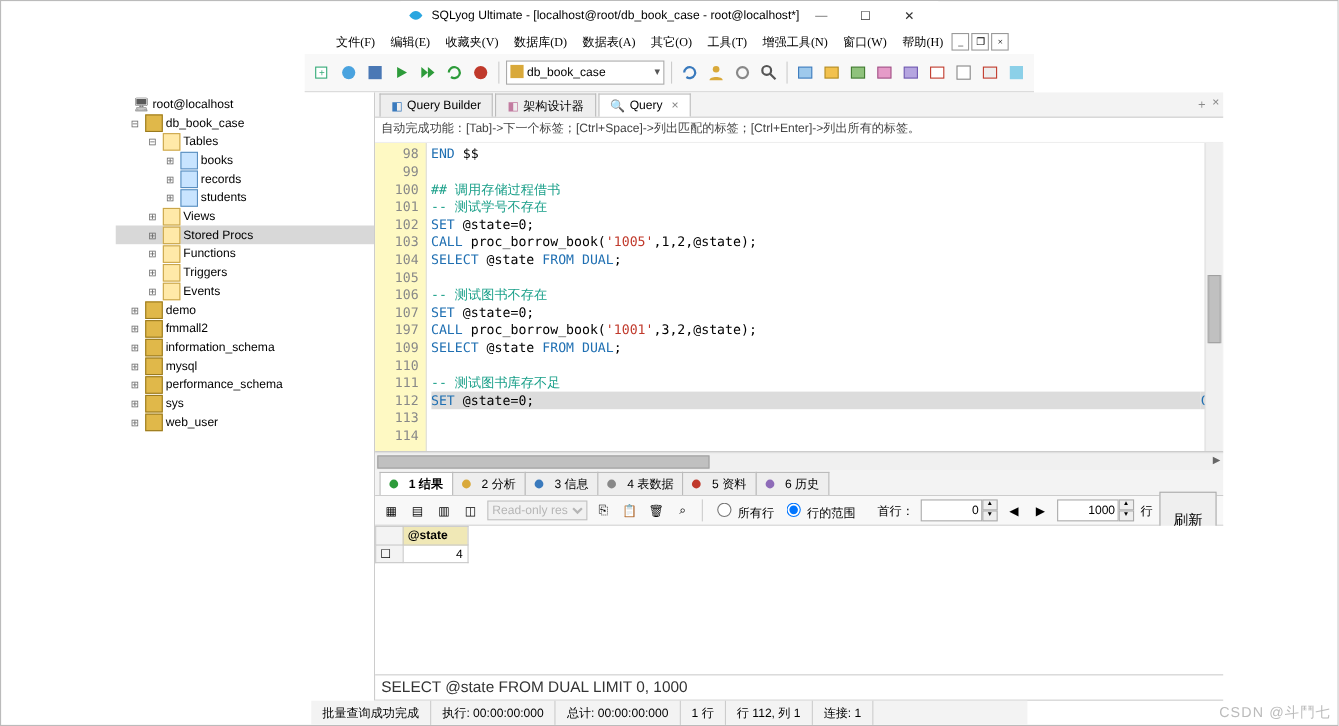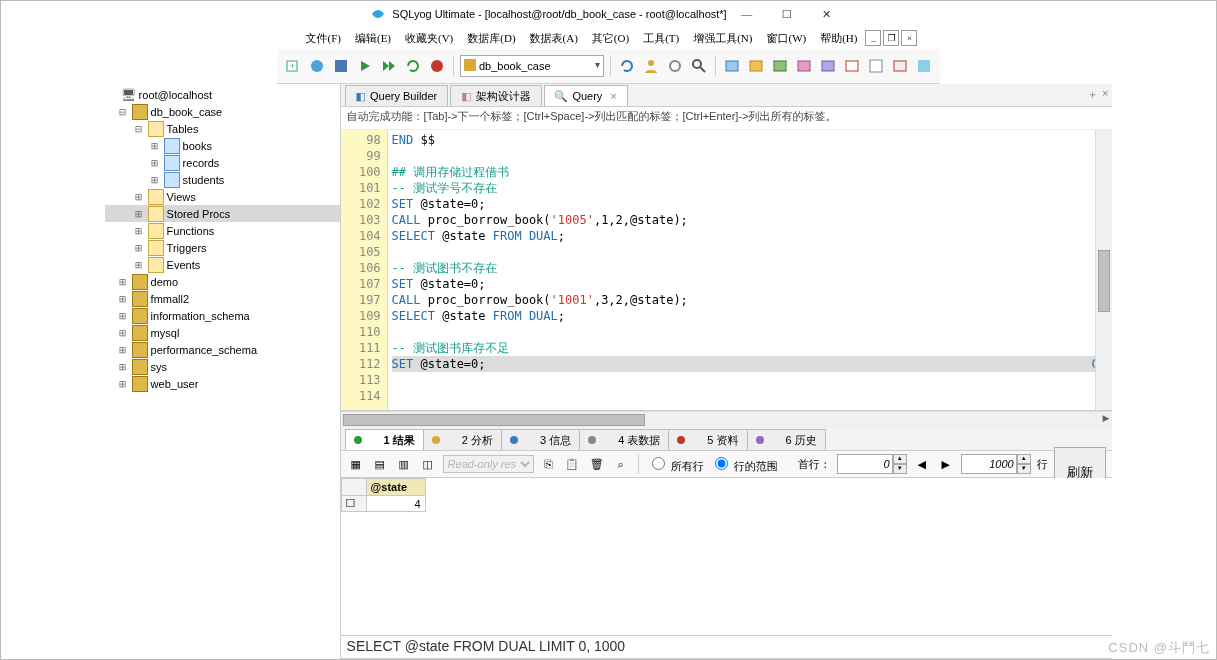--- a/index.html
+++ b/index.html
@@ -43,26 +43,26 @@
   .kw{color:#1f6fb2;}
   .cm{color:#1ba08a;}
   .str{color:#c0392b;}
   .hl{background:#dcdcdc;display:inline-block;min-width:100%;}
   .scroll-v{width:16px;background:#f0f0f0;border-left:1px solid #ddd;position:relative;}
   .scroll-v::before{content:"";position:absolute;left:2px;right:2px;top:120px;height:60px;background:#c0c0c0;border:1px solid #a0a0a0;}
   .scroll-h{height:16px;background:#f0f0f0;border-top:1px solid #ddd;position:relative;}
   .scroll-h::before{content:"";position:absolute;top:2px;bottom:2px;left:2px;width:300px;background:#c0c0c0;border:1px solid #a0a0a0;}
   .scroll-h::after{content:"▶";position:absolute;right:3px;top:1px;color:#666;font-size:9px;}
   .rtabs{height:22px;background:#f3f3f3;border-bottom:1px solid #ccc;display:flex;align-items:flex-end;padding-left:4px;}
-  .rtab{height:20px;border:1px solid #bbb;border-bottom:none;background:#eee;padding:0 8px;display:flex;align-items:center;gap:22px;font-size:11px;margin-right:-1px;}
+  .rtab{height:20px;border:1px solid #bbb;border-bottom:none;background:#eee;padding:0 8px;display:flex;align-items:center;gap:10px;font-size:11px;margin-right:-1px;}
   .rtab.active{background:#fff;font-weight:bold;}
   .rtab .dot{width:8px;height:8px;border-radius:50%;}
   .rtool{height:26px;background:#f8f8f8;border-bottom:1px solid #ccc;display:flex;align-items:center;gap:6px;padding:0 6px;font-size:11px;}
   .rtool .btn{width:18px;height:18px;display:flex;align-items:center;justify-content:center;}
-  .rtool select,.rtool input[type=text]{height:18px;font-size:11px;border:1px solid #aaa;font-style:italic;}
+  .rtool select,.rtool input[type=text]{height:18px;font-size:11px;border:1px solid #aaa;}
   .rtool input[type=text]{width:50px;text-align:right;padding:0 2px;}
   .rtool .numspin{display:flex;align-items:center;}
   .rtool .spin{display:flex;flex-direction:column;margin-left:0;}
   .rtool .spin span{width:12px;height:8px;border:1px solid #aaa;font-size:6px;line-height:6px;text-align:center;background:#eee;}
   .rtool .refresh{height:18px;padding:16px 12px;border:1px solid #aaa;background:#efefef;}
   .grid{flex:1;background:#fff;overflow:auto;border-bottom:1px solid #ccc;}
   .grid table{border-collapse:collapse;}
   .grid th,.grid td{border:1px solid #c8c8c8;font-size:11px;padding:1px 4px;}
   .grid th{background:#f0e8b6;text-align:left;height:14px;}
   .grid .rowhdr{width:16px;background:#f3f3f3;}
@@ -438,15 +438,25 @@
                 <td class="val">4</td>
               </tr>
         </tbody>
           </table>
       </div>
 
       <div class="sqlbar">SELECT @state FROM DUAL LIMIT 0, 1000</div>
     </div>
   </div>
 
+  <div class="status">
+    <span class="msg">批量查询成功完成</span>
+    <span class="fill"></span>
+    <span class="cell">执行: 00:00:00:000</span>
+    <span class="cell">总计: 00:00:00:000</span>
+    <span class="cell">1 行</span>
+    <span class="cell">行 112, 列 1</span>
+    <span class="cell">连接: 1</span>
+    <span class="cell" style="min-width:120px"></span>
+  </div>
 
   <span class="water">CSDN @斗鬥七</span>
 </div>
 
 </body></html>

